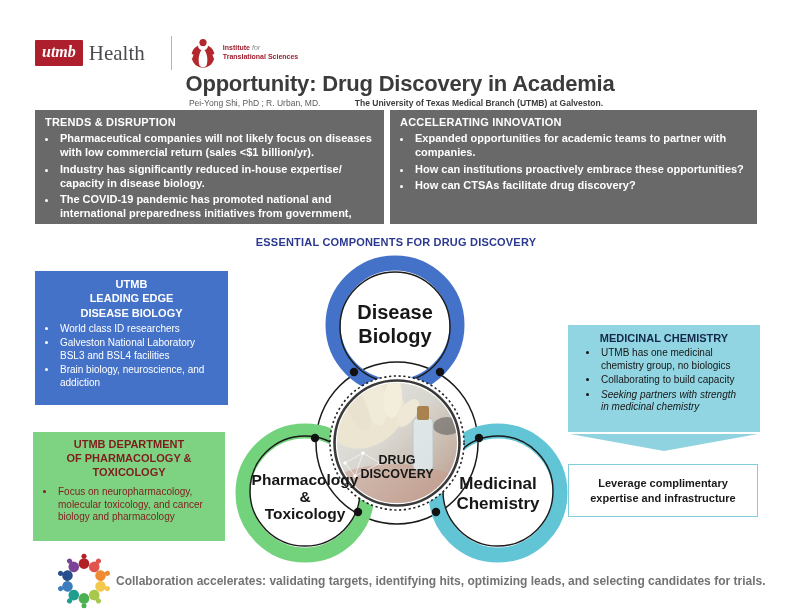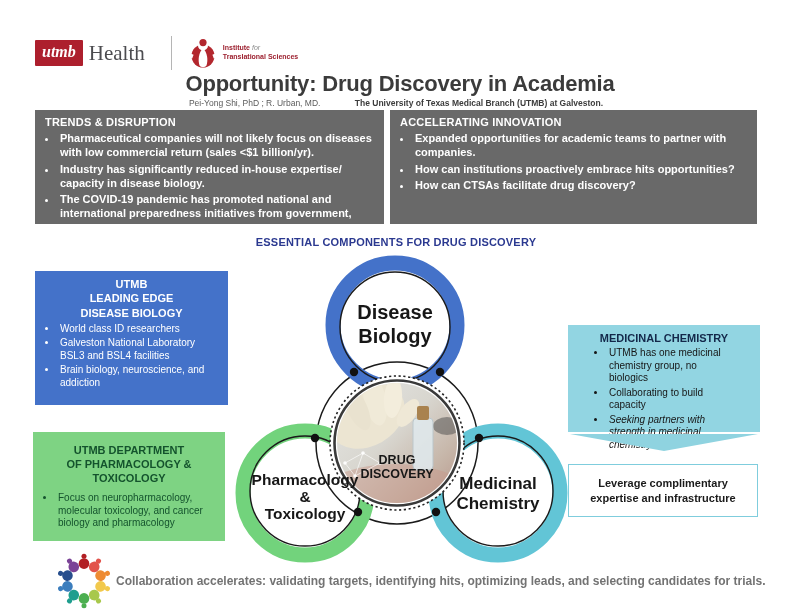--- a/index.html
+++ b/index.html
@@ -32,25 +32,25 @@
   .section-heading{position:absolute;left:0;right:0;top:236px;text-align:center;
                    font-size:11px;font-weight:bold;color:#2b3990;letter-spacing:0.2px;}
 
   
   .box-blue{position:absolute;left:35px;top:271px;width:193px;height:134px;background:#4472c9;
             color:#fff;padding:6px 8px;box-sizing:border-box;}
   .box-blue .box-title{font-size:11px;font-weight:bold;text-align:center;line-height:1.3;margin-bottom:3px;}
   .box-blue .bullets,.box-green .bullets{font-size:10px;font-weight:normal;line-height:1.25;}
 
   .box-green{position:absolute;left:33px;top:432px;width:192px;height:109px;background:#7ed383;
-             color:#14532d;padding:12px 8px;box-sizing:border-box;}
+             color:#7f1d1d;padding:6px 8px;box-sizing:border-box;}
   .box-green .box-title{font-size:11px;font-weight:bold;text-align:center;line-height:1.25;margin-bottom:7px;}
 
   .box-teal{position:absolute;left:568px;top:325px;width:192px;height:107px;background:#92d5e2;
-            color:#1c1c1c;padding:6px 24px;box-sizing:border-box;}
+            color:#1c1c1c;padding:6px 16px;box-sizing:border-box;}
   .box-teal .box-title{font-size:11px;font-weight:bold;text-align:center;color:#13284a;
                        line-height:1.3;margin-bottom:2px;}
   .box-teal .bullets{font-size:10px;font-weight:normal;line-height:1.25;color:#161616;}
   .box-teal .italic{font-style:italic;}
   .teal-arrow{position:absolute;left:570px;top:434px;width:188px;height:17px;background:#8fd3e0;
               clip-path:polygon(0 0,100% 0,50% 100%);}
 
   .box-leverage{position:absolute;left:568px;top:464px;width:190px;height:53px;background:#fff;
                 border:1.5px solid #7fcddd;box-sizing:border-box;display:flex;align-items:center;
                 justify-content:center;text-align:center;font-size:11px;font-weight:bold;
@@ -98,21 +98,21 @@
     <ul class="bullets">
       <li>Pharmaceutical companies will not likely focus on diseases with low commercial return (sales &lt;$1 billion/yr).</li>
       <li>Industry has significantly reduced in-house expertise/ capacity in disease biology.</li>
       <li>The COVID-19 pandemic has promoted national and international preparedness initiatives from government, pharmaceutical companies, and foundations.</li>
     </ul>
   </div>
   <div class="box-gray gray-right">
     <h3>ACCELERATING INNOVATION</h3>
     <ul class="bullets">
       <li>Expanded opportunities for academic teams to partner with companies.</li>
-      <li>How can institutions proactively embrace hits opportunities?</li>
+      <li>How can institutions proactively embrace these opportunities?</li>
       <li>How can CTSAs facilitate drug discovery?</li>
     </ul>
   </div>
 
   <div class="section-heading">ESSENTIAL COMPONENTS FOR DRUG DISCOVERY</div>
 
   <div class="box-blue">
     <div class="box-title">
       <div>UTMB</div>
       <div>LEADING EDGE</div>

